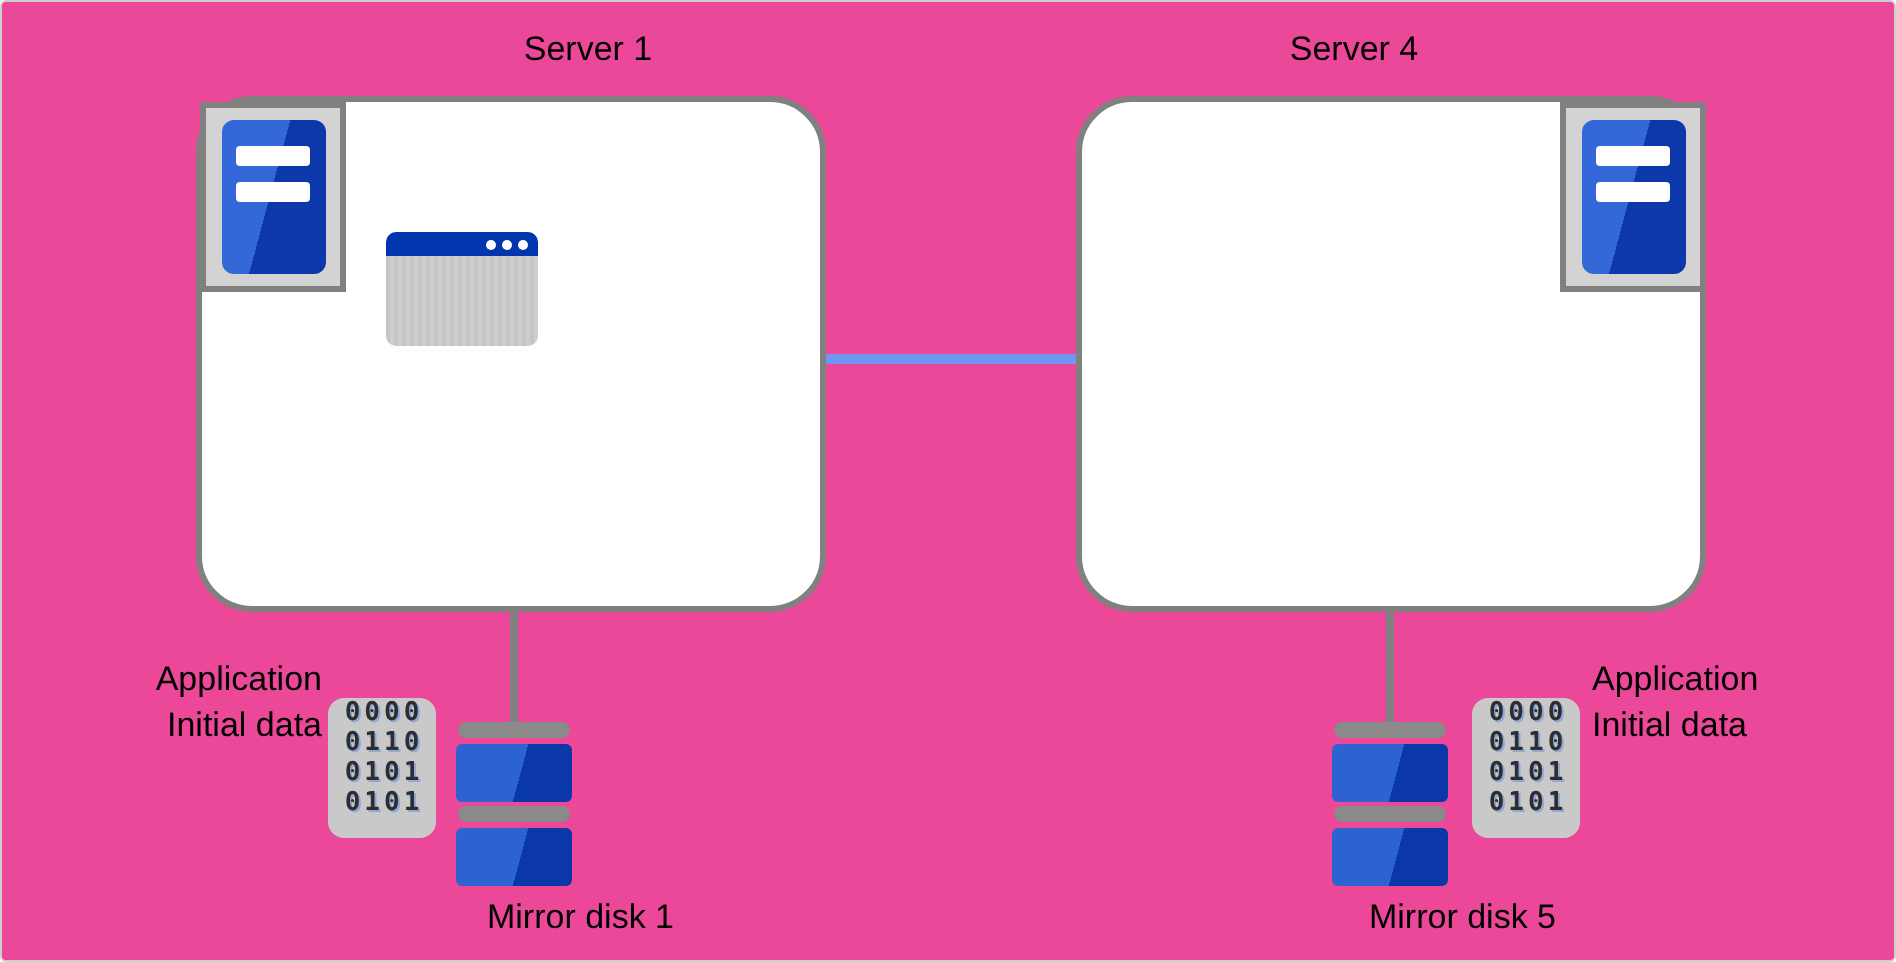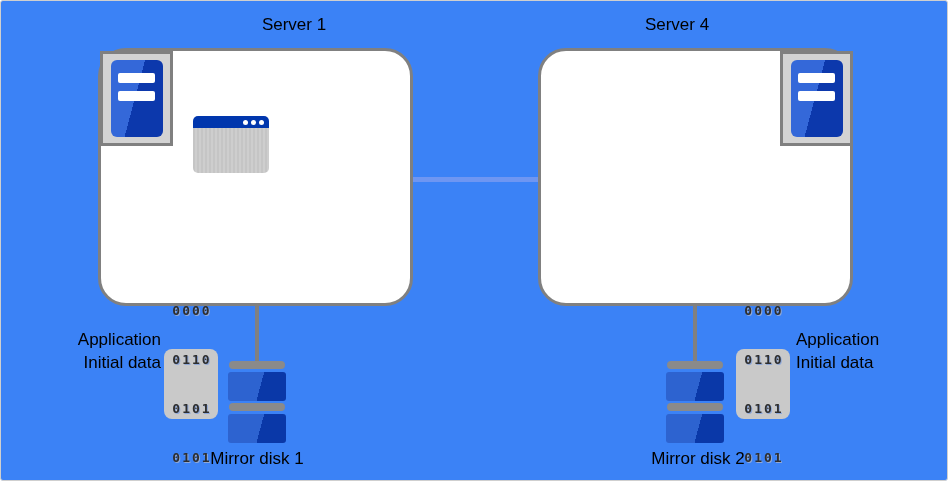--- a/index.html
+++ b/index.html
@@ -1,17 +1,17 @@
 <!DOCTYPE html>
 <html><head>
 <meta charset="utf-8">
 <style>
   html,body{margin:0;padding:0;background:#fff;}
   .canvas{
-    position:relative;width:948px;height:481px;background:#3b82f6;
+    position:relative;width:948px;height:481px;background:#ec4899;
     border:1px solid #cfcfcf;border-radius:3px;box-sizing:border-box;
     font-family:"Liberation Sans",sans-serif;color:#000;overflow:hidden;
   }
   .label{position:absolute;font-size:17px;line-height:22px;white-space:nowrap;}
   .server-title{width:160px;text-align:center;}
   .server-box{
     position:absolute;top:47px;width:315px;height:258px;box-sizing:border-box;
     border:3px solid #808080;border-radius:28px;background:#ffffff;z-index:1;
   }
   .server-icon-box{
@@ -45,31 +45,31 @@
     position:absolute;top:360px;width:58px;z-index:2;
     display:flex;flex-direction:column;align-items:center;
   }
   .disk-bar{width:56px;height:8px;border-radius:4px;background:#8a8a8a;}
   .disk-platter{
     width:58px;height:29px;border-radius:3px;margin:3px 0 2px 0;
     background:linear-gradient(105deg,#2d63d0 55%,#0a38a8 55%);
   }
   .binary-icon{
     position:absolute;top:348px;width:54px;height:70px;background:#c9c9c9;
-    border-radius:8px;display:flex;flex-direction:column;justify-content:center;
-    align-items:center;z-index:2;gap:34px;
+    border-radius:8px;display:flex;flex-direction:column;
+    align-items:center;z-index:2;
   }
   .binary-row{
     font-family:"DejaVu Sans Mono",monospace;font-weight:bold;font-size:13px;
     line-height:15px;letter-spacing:2px;color:#2e2e2e;
     text-shadow:1px 1px 0 #8fa8d8;text-indent:2px;
   }
   .annotation{position:absolute;top:327px;width:140px;font-size:17px;line-height:23px;}
   .annotation.right-align{text-align:right;}
-  .disk-label{width:160px;text-align:center;}
+  .disk-label{width:160px;text-align:right;}
 </style>
 </head>
 <body>
 
 <div class="canvas">
 
   <div class="label server-title" style="left:213px;top:13px;">Server 1</div>
   <div class="label server-title" style="left:596px;top:13px;">Server 4</div>
 
   <div class="server-box" style="left:97px;"></div>
@@ -134,15 +134,15 @@
   <div class="annotation right-align" style="left:20px;">
     <div>Application</div>
     <div>Initial data</div>
   </div>
   <div class="annotation" style="left:795px;">
     <div>Application</div>
     <div>Initial data</div>
   </div>
 
   <div class="label disk-label" style="left:176px;top:447px;">Mirror disk 1</div>
-  <div class="label disk-label" style="left:617px;top:447px;">Mirror disk 2</div>
+  <div class="label disk-label" style="left:617px;top:447px;">Mirror disk 5</div>
 
 </div>
 
 </body></html>

